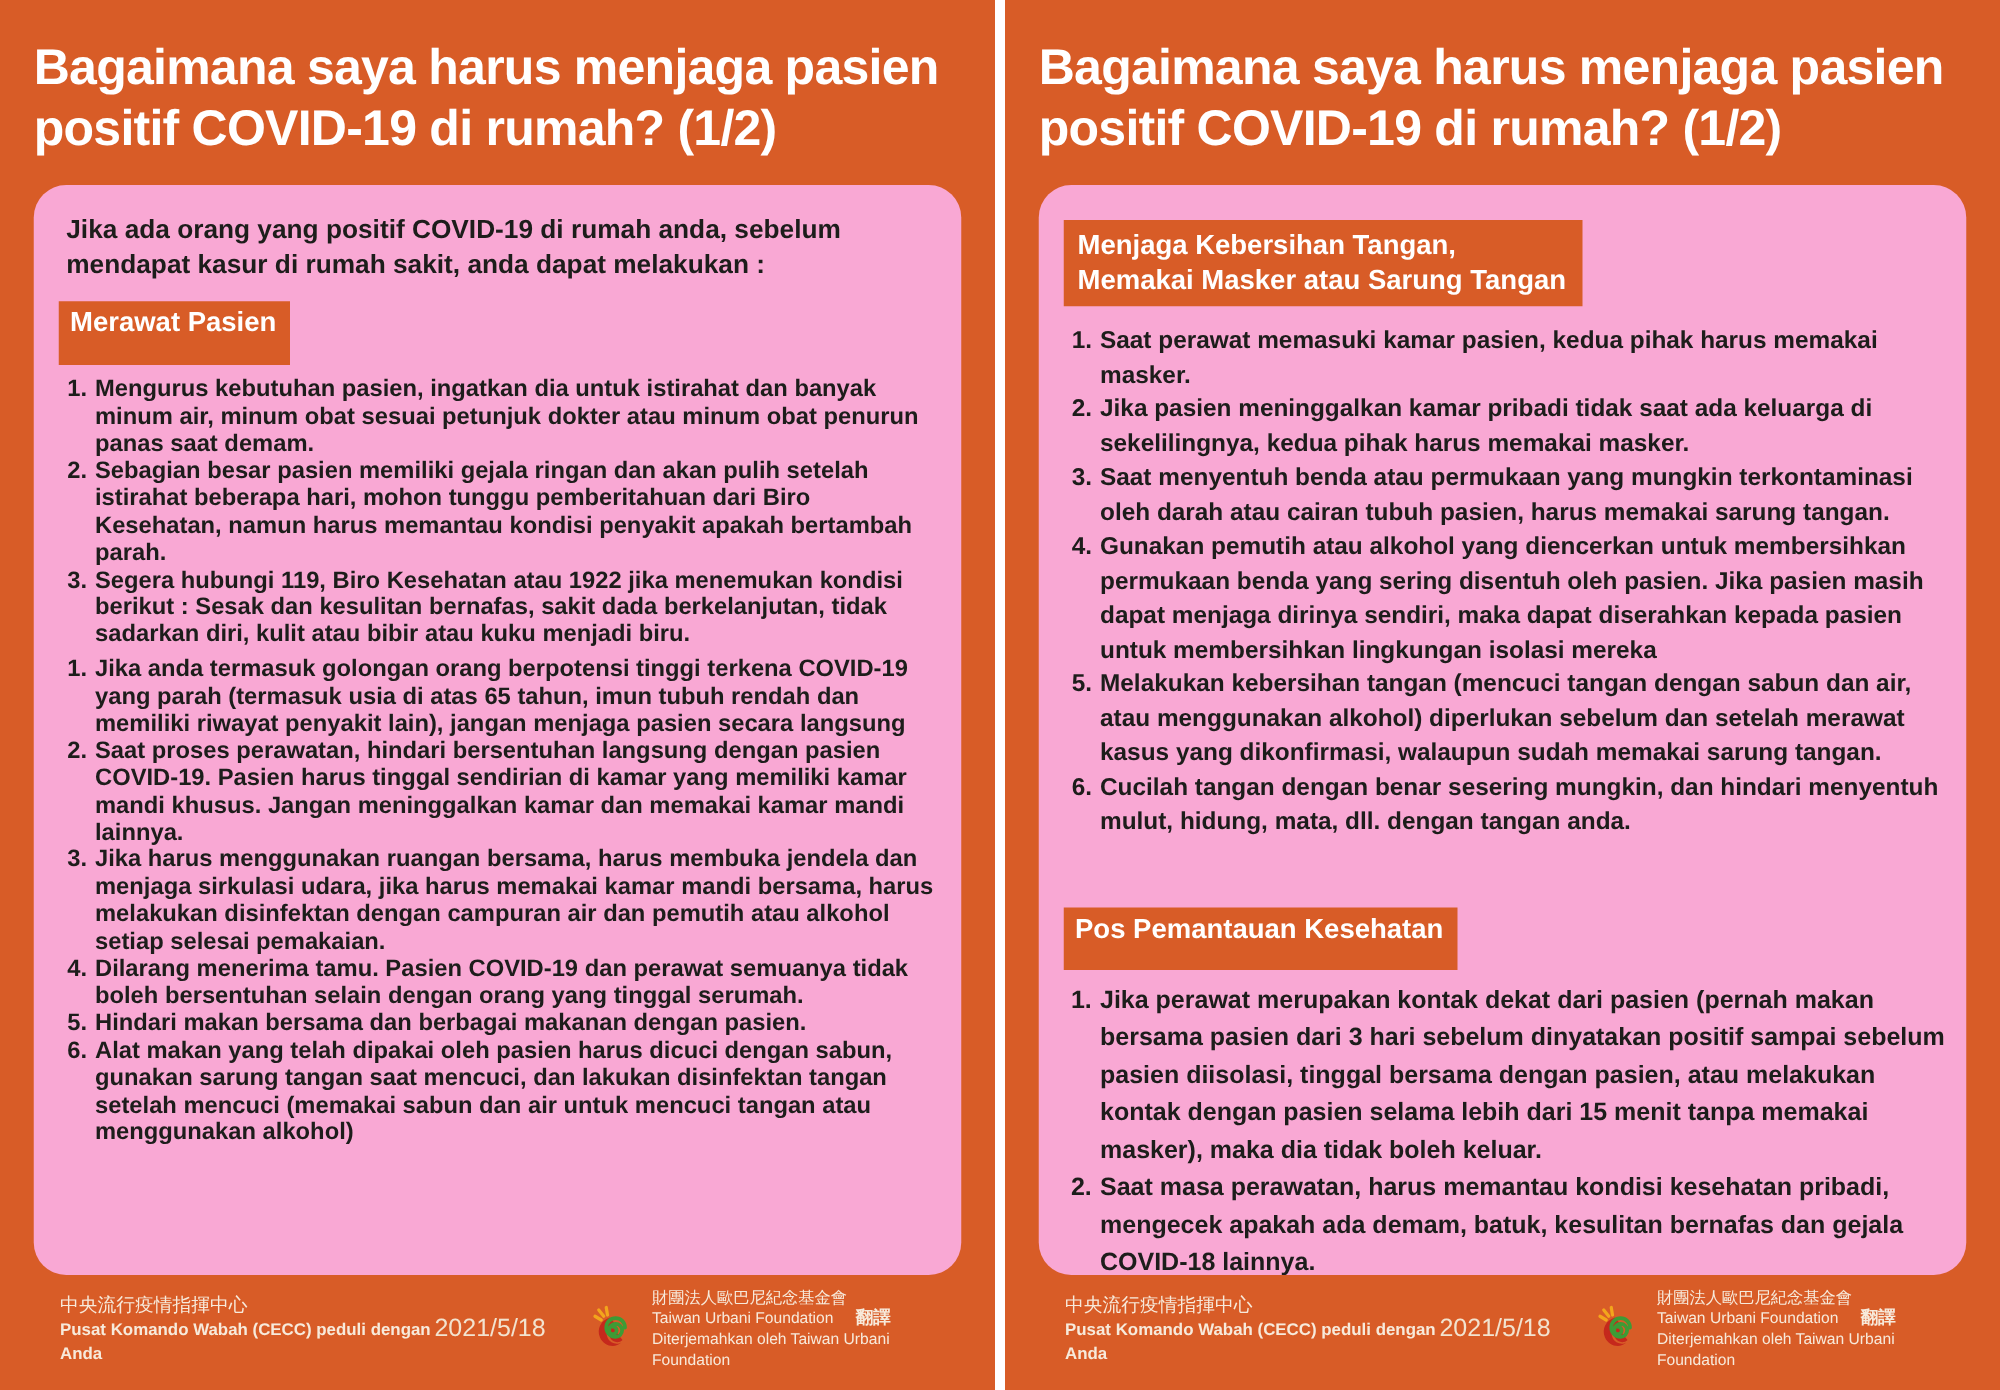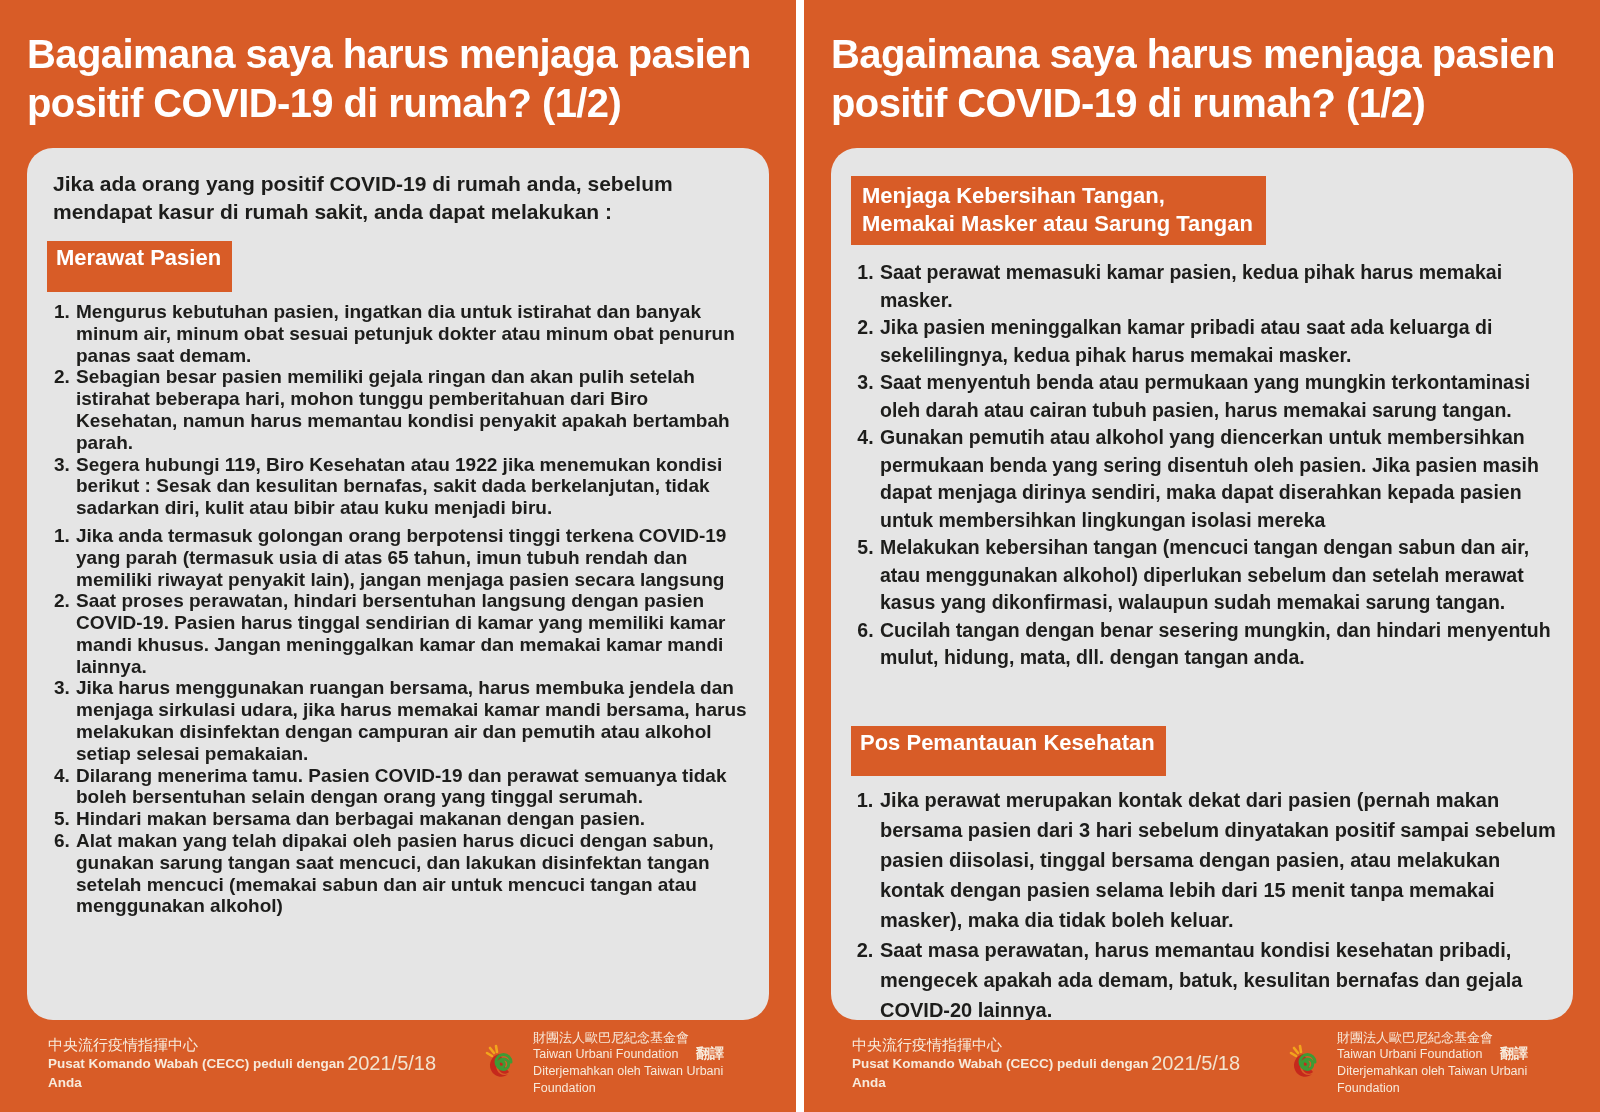--- a/index.html
+++ b/index.html
@@ -27,21 +27,21 @@
     font-size: 40px;
     line-height: 49px;
     font-weight: bold;
     letter-spacing: -0.6px;
     white-space: nowrap;
   }
 
   .card {
     flex: 1;
     margin: 22px 27px 0 27px;
-    background: #e5e5e5;
+    background: #f9a8d4;
     border-radius: 26px;
     padding: 16px 16px 12px 20px;
     overflow: hidden;
     color: #1d1d1b;
   }
 
   .intro {
     margin: 6px 4px 12px 6px;
     font-size: 21px;
     font-weight: bold;
@@ -76,21 +76,20 @@
   .list.roomier { font-size: 20px; }
   .list.roomier li { line-height: 30px; }
 
   .footer {
     height: 92px;
     flex: none;
     display: flex;
     align-items: center;
     padding: 0 22px 6px 48px;
     color: #F7EADB;
-    gap: 12px;
   }
   .footer-left { line-height: 1.4; }
   .footer-org-zh { font-size: 15px; }
   .footer-org-id { font-size: 13.5px; font-weight: bold; }
   .footer-date {
     margin: 4px auto;
     font-size: 20px;
     color: #F2E3CF;
     transform: translateX(-30px);
   }
@@ -173,33 +172,33 @@
       <span>positif COVID-19 di rumah? (1/2)</span>
     </h1>
     <div class="card">
 
       <div class="tag two-line">
         <span>Menjaga Kebersihan Tangan,</span><br>
         <span>Memakai Masker atau Sarung Tangan</span>
       </div>
       <ol class="list roomy">
         <li>Saat perawat memasuki kamar pasien, kedua pihak harus memakai masker.</li>
-        <li>Jika pasien meninggalkan kamar pribadi atau saat ada keluarga di sekelilingnya, kedua pihak harus memakai masker.</li>
+        <li>Jika pasien meninggalkan kamar pribadi tidak saat ada keluarga di sekelilingnya, kedua pihak harus memakai masker.</li>
         <li>Saat menyentuh benda atau permukaan yang mungkin terkontaminasi oleh darah atau cairan tubuh pasien, harus memakai sarung tangan.</li>
         <li>Gunakan pemutih atau alkohol yang diencerkan untuk membersihkan permukaan benda yang sering disentuh oleh pasien. Jika pasien masih dapat menjaga dirinya sendiri, maka dapat diserahkan kepada pasien untuk membersihkan lingkungan isolasi mereka</li>
         <li>Melakukan kebersihan tangan (mencuci tangan dengan sabun dan air, atau menggunakan alkohol) diperlukan sebelum dan setelah merawat kasus yang dikonfirmasi, walaupun sudah memakai sarung tangan.</li>
         <li>Cucilah tangan dengan benar sesering mungkin, dan hindari menyentuh mulut, hidung, mata, dll. dengan tangan anda.</li>
       </ol>
 
       <div class="tag gap-above">
         <span>Pos Pemantauan Kesehatan</span>
       </div>
       <ol class="list roomier">
         <li>Jika perawat merupakan kontak dekat dari pasien (pernah makan bersama pasien dari 3 hari sebelum dinyatakan positif sampai sebelum pasien diisolasi, tinggal bersama dengan pasien, atau melakukan kontak dengan pasien selama lebih dari 15 menit tanpa memakai masker), maka dia tidak boleh keluar.</li>
-        <li>Saat masa perawatan, harus memantau kondisi kesehatan pribadi, mengecek apakah ada demam, batuk, kesulitan bernafas dan gejala COVID-20 lainnya.</li>
+        <li>Saat masa perawatan, harus memantau kondisi kesehatan pribadi, mengecek apakah ada demam, batuk, kesulitan bernafas dan gejala COVID-18 lainnya.</li>
         <li>Setelah masa perawatan selesai, harus melakukan karantina di rumah selama 14 hari sejak hari terakhir kontak dengan pasien.</li>
       </ol>
     </div>
 
     <div class="footer">
       <div class="footer-left">
         <div class="footer-org-zh">中央流行疫情指揮中心</div>
         <div class="footer-org-id">Pusat Komando Wabah (CECC) peduli dengan Anda</div>
       </div>
       <div class="footer-date">2021/5/18</div>

